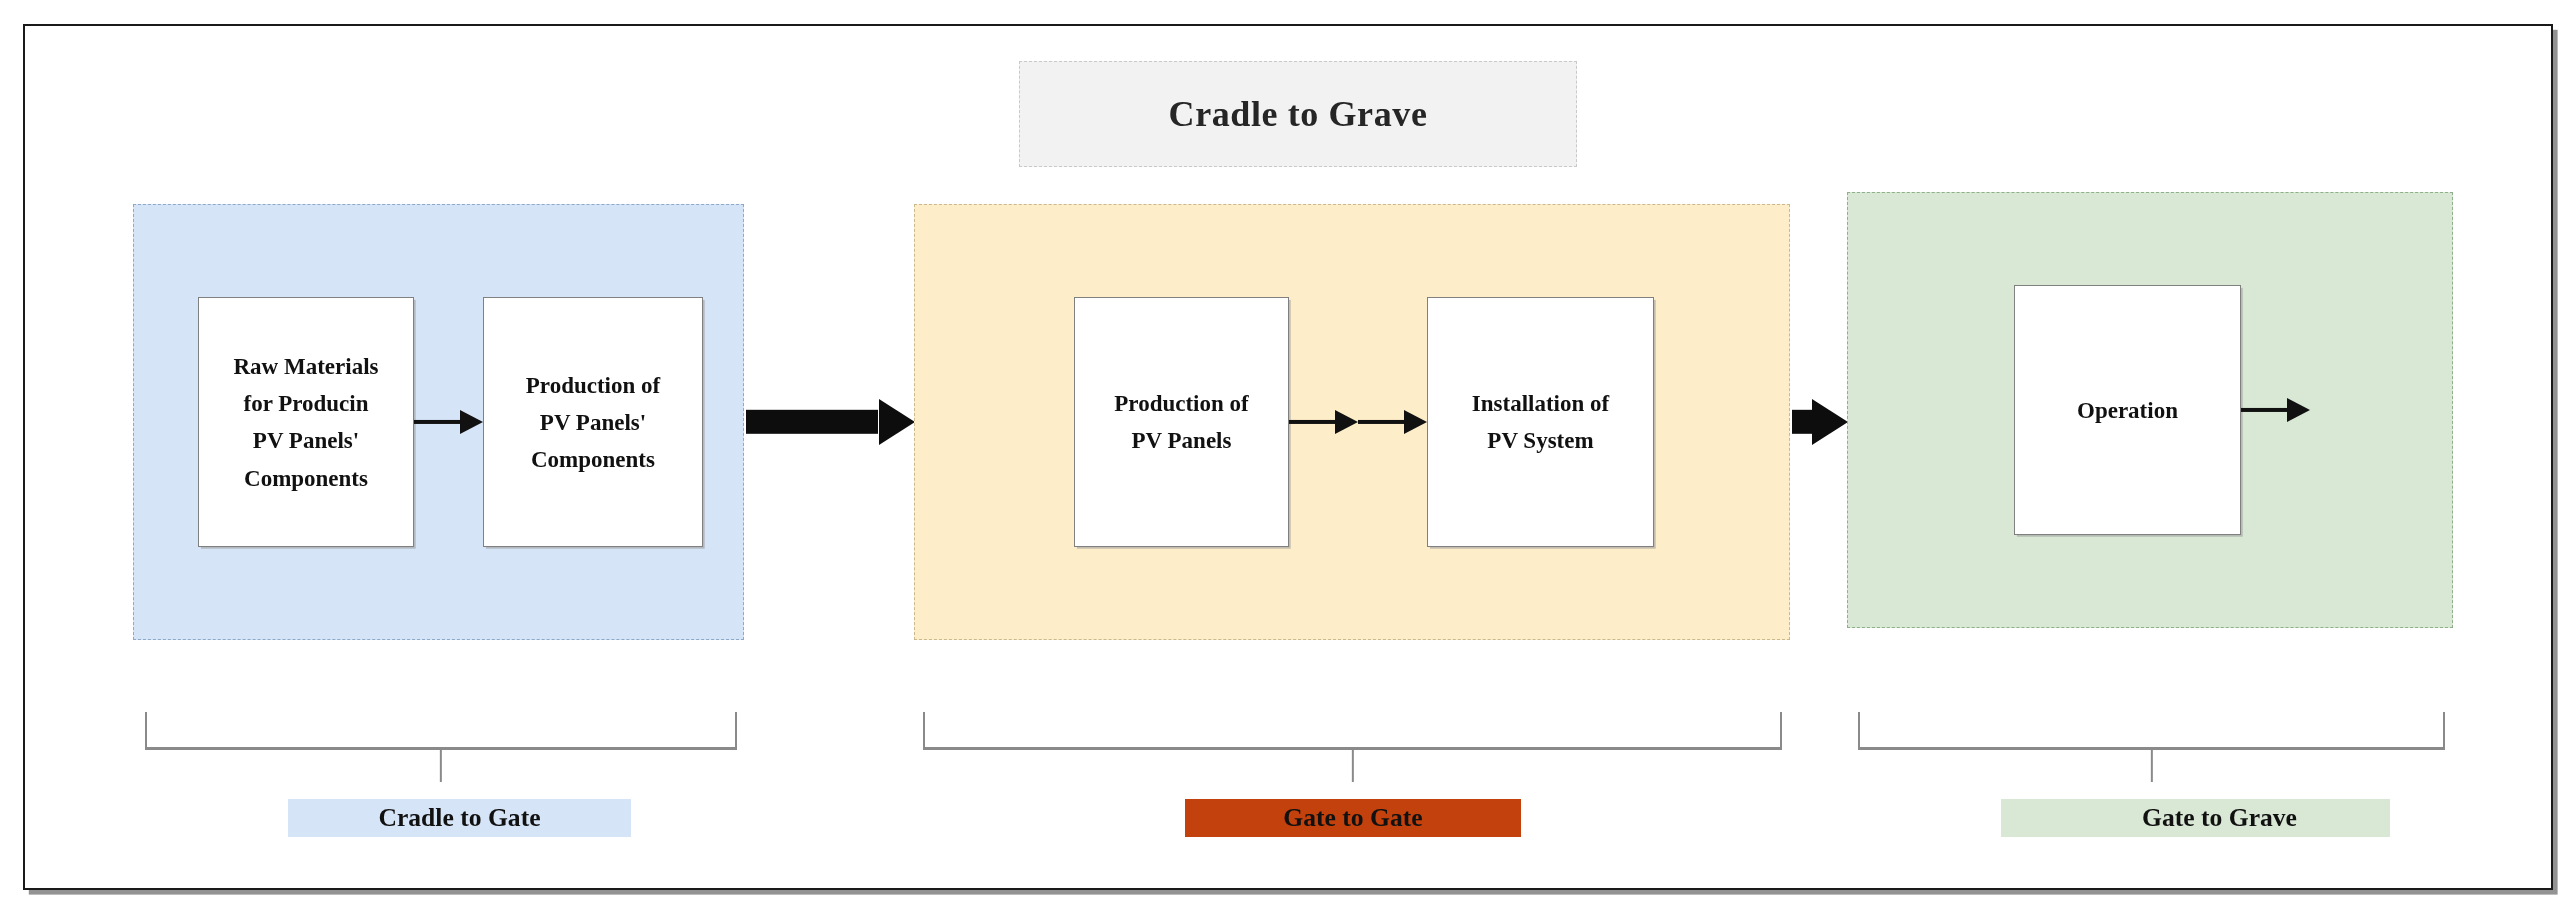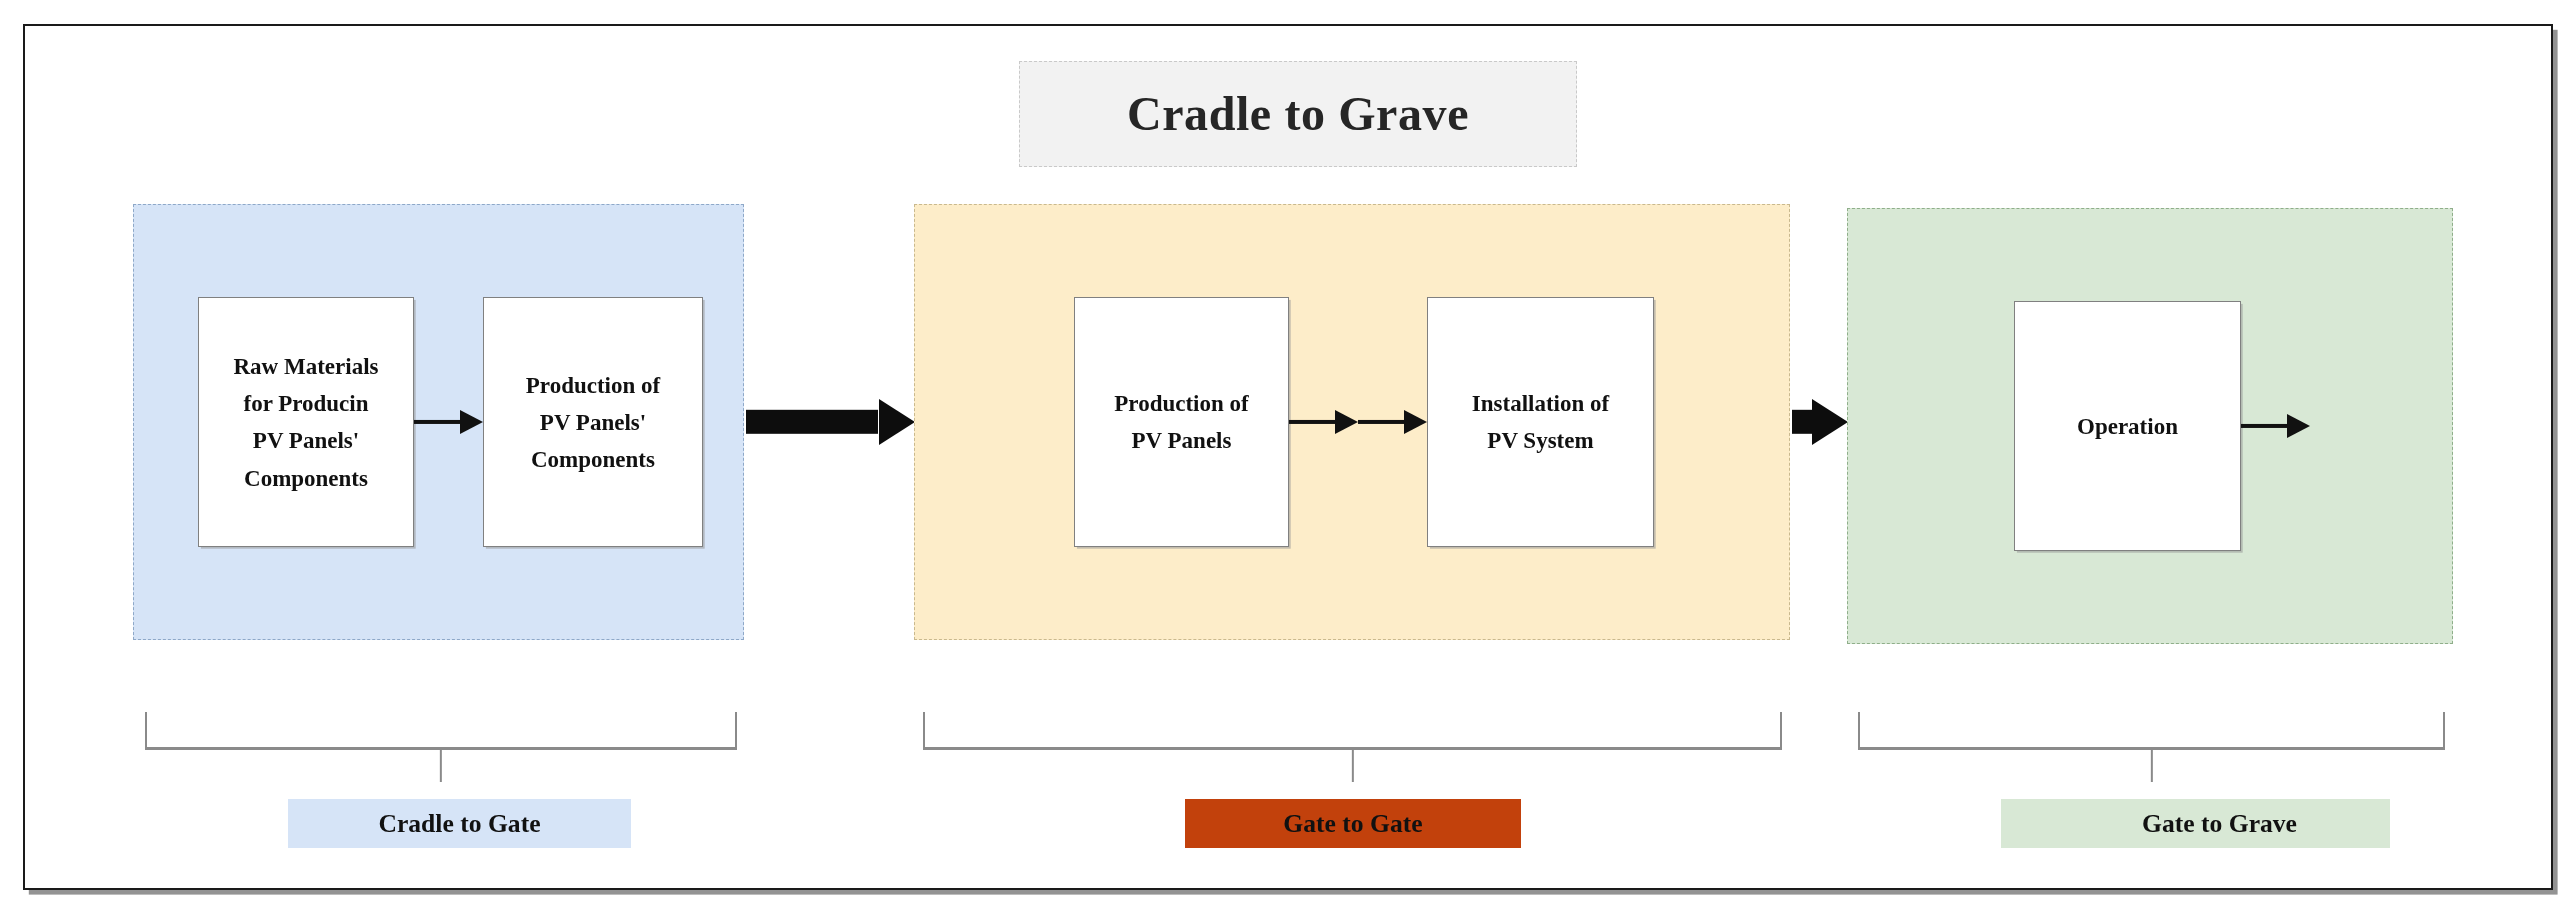--- a/index.html
+++ b/index.html
@@ -35,21 +35,21 @@
     width: 558px;
     height: 106px;
     box-sizing: border-box;
     background: #f2f2f2;
     border: 1.7px dashed #c9c9c9;
     display: flex;
     align-items: center;
     justify-content: center;
   }
   #diagram-title .title-text {
-    font-size: 48px;
+    font-size: 36px;
     font-weight: bold;
     color: #262626;
     letter-spacing: 0.6px;
     line-height: 1;
   }
 
   
   .stage {
     position: absolute;
     box-sizing: border-box;
@@ -76,21 +76,21 @@
   #stage-gate {
     left: 889px;
     top: 178px;
     width: 876px;
     height: 436px;
     background: #fdedc9;
     border-color: #c9b98e;
   }
   #stage-grave {
     left: 1822px;
-    top: 182px;
+    top: 166px;
     width: 606px;
     height: 436px;
     background: #d8e8d5;
     border-color: #8fae8a;
   }
 
   
   .proc-box {
     box-sizing: border-box;
     background: #ffffff;
@@ -206,21 +206,21 @@
     background: #8a8a8a;
   }
 
   #brace-cradle { left: 120px; top: 686px; width: 592px; }
   #brace-gate   { left: 898px; top: 686px; width: 859px; }
   #brace-grave  { left: 1833px; top: 686px; width: 587px; }
 
   
   .scope-label {
     position: absolute;
-    height: 49px;
+    height: 38px;
     display: flex;
     align-items: center;
     justify-content: center;
   }
   .scope-label .scope-text {
     font-size: 25.6px;
     font-weight: bold;
     color: #111111;
   }
   #scope-cradle-to-gate {

